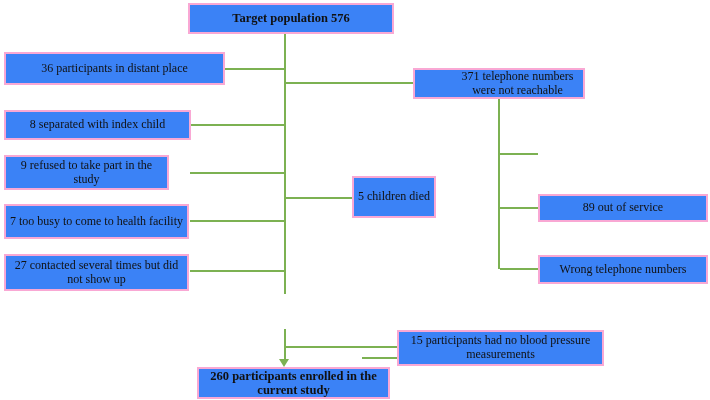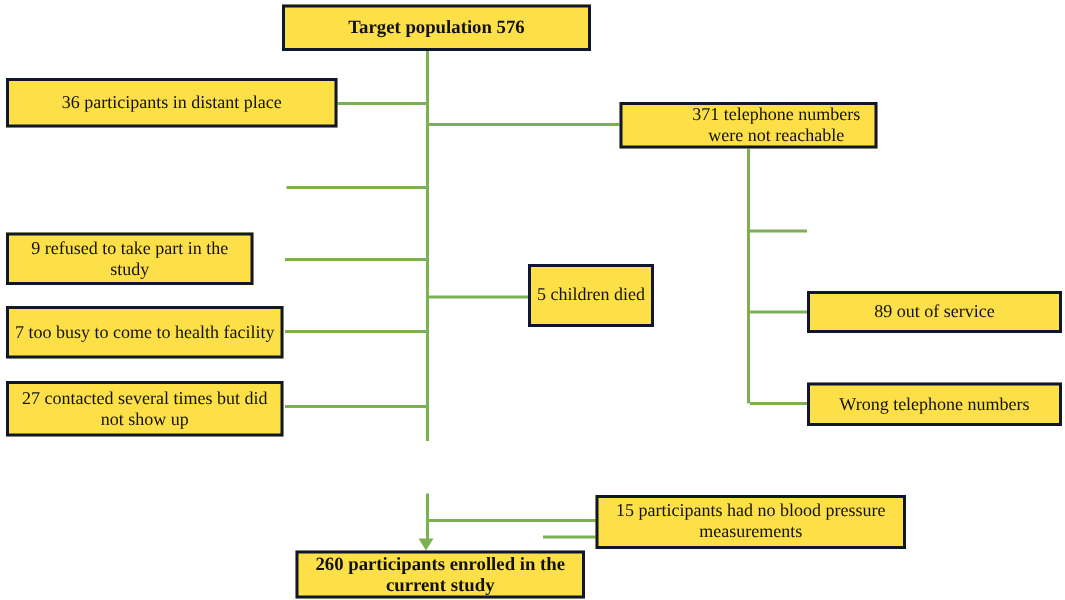--- a/index.html
+++ b/index.html
@@ -5,22 +5,22 @@
   html,body{margin:0;padding:0;background:#ffffff;}
   #canvas{
     position:relative;
     width:710px;height:400px;
     background:#ffffff;
     font-family:"Liberation Serif", serif;
     overflow:hidden;
   }
   .box{
     position:absolute;
-    background:#fde047;
-    border:2px solid #0f172a;
+    background:#3b82f6;
+    border:2px solid #f9a8d4;
     color:#111;
     font-size:12px;
     line-height:1.15;
     text-align:center;
     display:flex;
     align-items:center;
     justify-content:center;
     box-sizing:border-box;
     padding:1px 3px;
   }
@@ -68,20 +68,21 @@
   <div class="hline" style="left:500px; top:153px; width:38px;"></div>
   <div class="hline" style="left:500px; top:207px; width:38px;"></div>
   <div class="hline" style="left:500px; top:268px; width:38px;"></div>
   <div class="vline" style="left:284px; top:329px; height:31px;"></div>
   <div class="hline" style="left:286px; top:346px; width:112px;"></div>
   <div class="hline" style="left:362px; top:357px; width:36px;"></div>
   <div class="arrow-down" style="left:279px; top:359px;"></div>
 
   <div class="box bold b-target">Target population 576</div>
   <div class="box b-distant">36 participants in distant place</div>
+  <div class="box b-separated">8 separated with index child</div>
   <div class="box b-refused">9 refused to take part in the study</div>
   <div class="box b-busy">7 too busy to come to health facility</div>
   <div class="box b-noshow">27 contacted several times but did not show up</div>
   <div class="box b-unreachable">371 telephone numbers were not reachable</div>
   <div class="box b-died">5 children died</div>
   <div class="box b-outservice">89 out of service</div>
   <div class="box b-wrongnum">Wrong telephone numbers</div>
   <div class="box b-nobp">15 participants had no blood pressure measurements</div>
   <div class="box bold b-current">260 participants enrolled in the current study</div>
 

